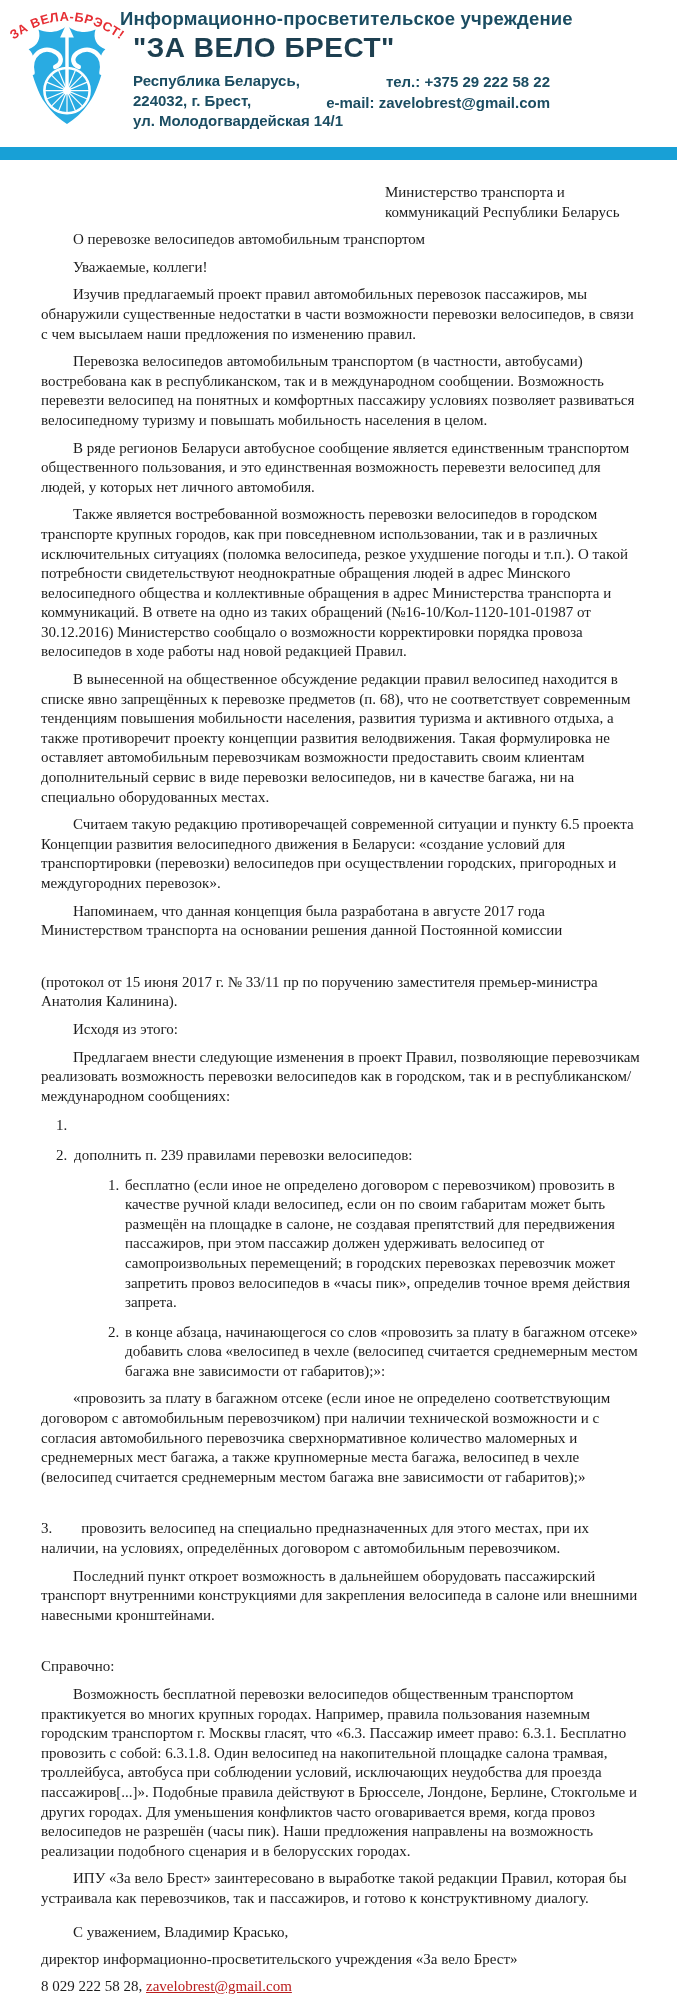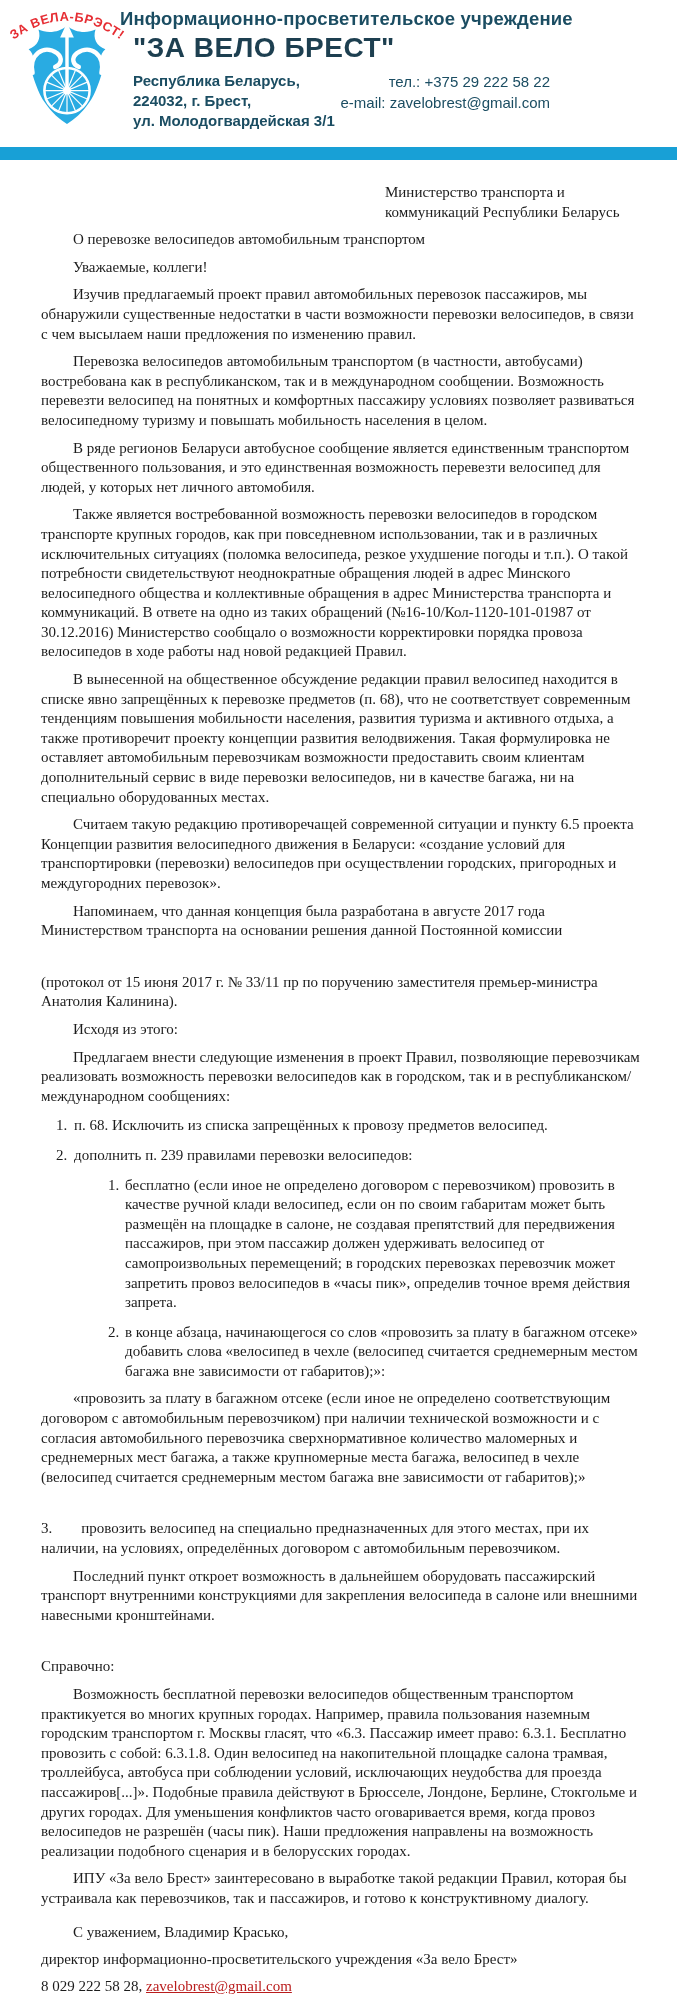--- a/index.html
+++ b/index.html
@@ -22,21 +22,21 @@
     font-weight:bold;font-size:28px;color:#1d3f50;letter-spacing:.5px;
   }
   .addr{
     position:absolute;left:133px;top:71px;
     font-family:"Liberation Sans","DejaVu Sans",sans-serif;
     font-weight:bold;font-size:15px;line-height:20px;color:#1b4d62;
   }
   .contact{
     position:absolute;right:127px;top:71px;text-align:right;
     font-family:"Liberation Sans","DejaVu Sans",sans-serif;
-    font-weight:normal;font-size:15px;line-height:21px;color:#1b4d62;
+    font-weight:bold;font-size:15px;line-height:21px;color:#1b4d62;
   }
   .bar{position:absolute;left:0;top:147px;width:677px;height:13px;background:#18a0d6;}
   
   .letter{padding:0 35px 0 41px;font-size:15px;line-height:19.6px;}
   .recipient{margin:36px 0 0 344px;}
   .subject{margin-top:40px;text-indent:32px;}
   .letter p{margin:8px 0 0 0;text-indent:32px;}
   .letter p.noindent{text-indent:0;margin-top:32px;}
   .l1item{margin:10px 0 0 15px;display:flex;text-indent:0;}
   .l1item .num{flex:none;width:18px;}
@@ -86,21 +86,21 @@
       <path d="M95 72 C99 54 84 42 70 52 C64 57 66 64 72 66" fill="none" stroke="#ffffff" stroke-width="4.5" stroke-linecap="round"></path>
     </g>
   </svg>
 
   <div class="org-type">Информационно-просветительское учреждение</div>
   <div class="org-name">"ЗА ВЕЛО БРЕСТ"</div>
 
   <div class="addr">
     <div>Республика Беларусь,</div>
     <div>224032, г. Брест,</div>
-    <div>ул. Молодогвардейская 3/1</div>
+    <div>ул. Молодогвардейская 14/1</div>
   </div>
   <div class="contact">
     <div>тел.: +375 29 222 58 22</div>
     <div>e-mail: zavelobrest@gmail.com</div>
   </div>
   <div class="bar"></div>
 </header>
 
 <main class="letter">
 
@@ -118,21 +118,20 @@
   <p>Также является востребованной возможность перевозки велосипедов в городском транспорте крупных городов, как при повседневном использовании, так и в различных исключительных ситуациях (поломка велосипеда, резкое ухудшение погоды и т.п.). О такой потребности свидетельствуют неоднократные обращения людей в адрес Минского велосипедного общества и коллективные обращения в адрес Министерства транспорта и коммуникаций. В ответе на одно из таких обращений (№16-10/Кол-1120-101-01987 от 30.12.2016) Министерство сообщало о возможности корректировки порядка провоза велосипедов в ходе работы над новой редакцией Правил.</p>
   <p>В вынесенной на общественное обсуждение редакции правил велосипед находится в списке явно запрещённых к перевозке предметов (п. 68), что не соответствует современным тенденциям повышения мобильности населения, развития туризма и активного отдыха, а также противоречит проекту концепции развития велодвижения. Такая формулировка не оставляет автомобильным перевозчикам возможности предоставить своим клиентам дополнительный сервис в виде перевозки велосипедов, ни в качестве багажа, ни на специально оборудованных местах.</p>
   <p>Считаем такую редакцию противоречащей современной ситуации и пункту 6.5 проекта Концепции развития велосипедного движения в Беларуси: «создание условий для транспортировки (перевозки) велосипедов при осуществлении городских, пригородных и междугородних перевозок».</p>
   <p>Напоминаем, что данная концепция была разработана в августе 2017 года Министерством транспорта на основании решения данной Постоянной комиссии</p>
   <p class="noindent">(протокол от 15 июня 2017 г. № 33/11 пр по поручению заместителя премьер-министра Анатолия Калинина).</p>
   <p>Исходя из этого:</p>
   <p>Предлагаем внести следующие изменения в проект Правил, позволяющие перевозчикам реализовать возможность перевозки велосипедов как в городском, так и в республиканском/международном сообщениях:</p>
 
   <div class="l1item">
     <span class="num">1.</span>
-    <span>п. 68. Исключить из списка запрещённых к провозу предметов велосипед.</span>
   </div>
   <div class="l1item">
     <span class="num">2.</span>
     <span>дополнить п. 239 правилами перевозки велосипедов:</span>
   </div>
 
   <div class="l2item">
     <span class="num">1.</span>
     <span>бесплатно (если иное не определено договором с перевозчиком) провозить в качестве ручной клади велосипед, если он по своим габаритам может быть размещён на площадке в салоне, не создавая препятствий для передвижения пассажиров, при этом пассажир должен удерживать велосипед от самопроизвольных перемещений; в городских перевозках перевозчик может запретить провоз велосипедов в «часы пик», определив точное время действия запрета.</span>
   </div>

